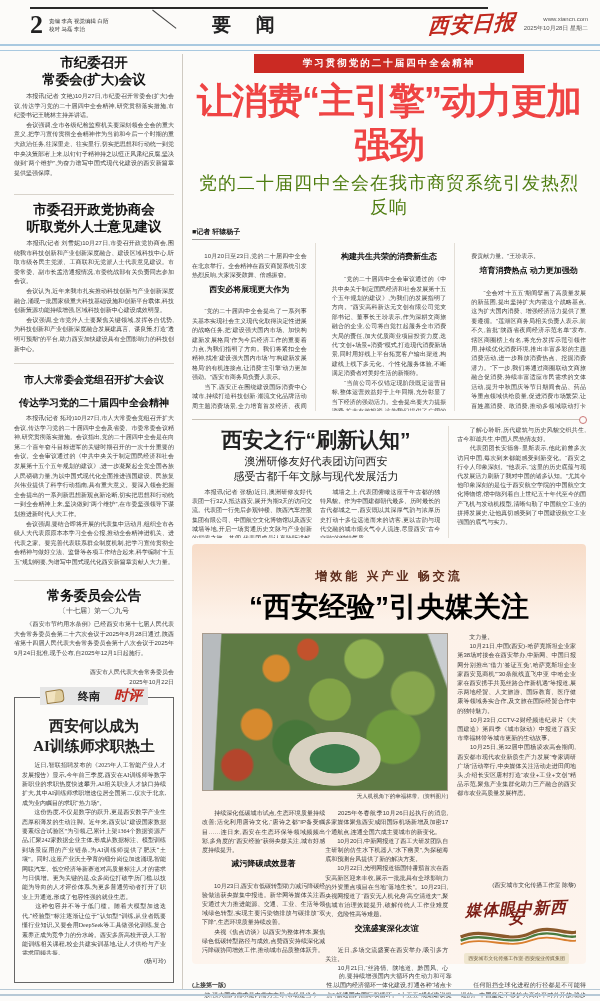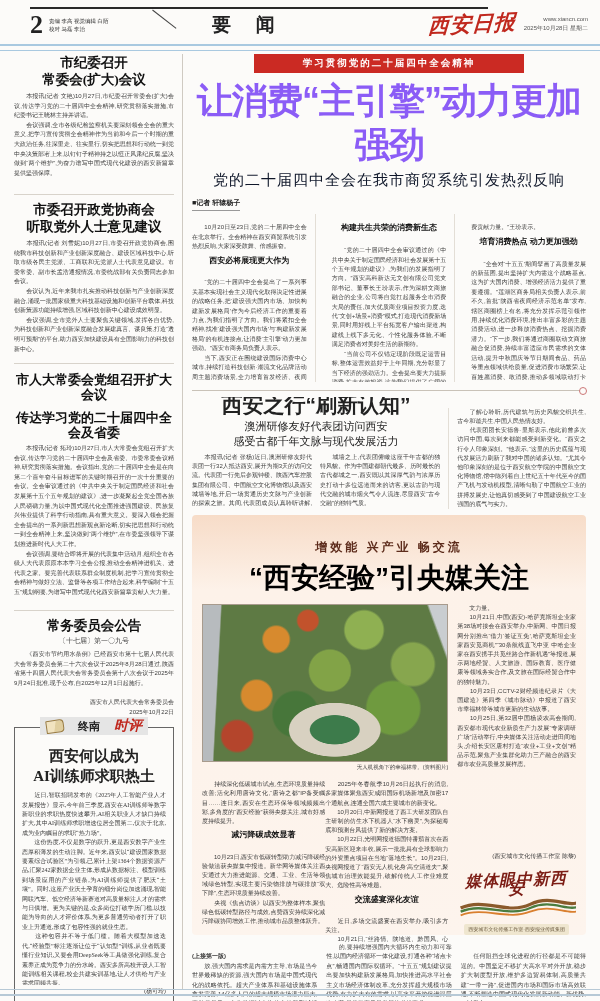--- a/index.html
+++ b/index.html
@@ -20,56 +20,56 @@
   .bluebar{position:absolute;left:0;top:44px;width:600px;height:4px;
            border-top:2px solid #a9c9e0;border-bottom:1px solid #a9c9e0;}
   
   .cols{position:absolute;left:14px;top:54px;width:572px;height:936px;display:flex;gap:9px;}
   .sidebar{width:160px;flex:none;border-right:1px solid #cfcac2;padding-right:8px;}
   .content{flex:1;min-width:0;}
   
   .s-art{margin-bottom:6px;}
   .s-title{font-family:"Liberation Serif",serif;font-weight:bold;text-align:center;
            font-size:13.5px;line-height:17px;color:#111;}
-  .s-title.small{font-size:13px;line-height:15px;margin-top:8px;}
+  .s-title.small{font-size:10px;line-height:15px;margin-top:8px;}
   .s-body{font-size:6px;line-height:9.6px;text-align:justify;color:#3c3c3c;white-space:pre-line;
           margin-top:4px;overflow:hidden;}
   .s-sep{border:none;border-top:1px solid #d8d3cb;margin:6px 0;}
   .doc-num{text-align:center;font-size:7px;color:#444;margin-top:2px;}
   .signoff{font-size:6px;color:#3c3c3c;text-align:right;line-height:9.6px;}
   .commentary{border:1px solid #666;padding:6px 7px;position:relative;margin-top:10px;height:286px;box-sizing:border-box;}
   .c-logo{position:absolute;left:0;right:0;top:-11px;display:flex;justify-content:center;align-items:center;gap:3px;}
   .c-logo-inner{background:#e5e5e5;padding:0 6px;display:flex;align-items:center;gap:14px;}
   .book{width:16px;height:11px;background:linear-gradient(105deg,#f1e3c0 48%,#e0ce9f 52%);
         border:1px solid #9a7b3f;border-radius:1px 4px 4px 1px;transform:rotate(-8deg);}
   .c-logo-t1{font-weight:bold;font-size:11px;color:#222;font-family:"Liberation Serif",serif;}
   .c-logo-t2{font-weight:bold;font-size:14px;color:#c0281e;font-style:italic;font-family:"DejaVu Serif",serif;}
   .c-title{font-family:"Liberation Serif",serif;font-weight:bold;font-size:15px;line-height:20px;
            text-align:center;margin-top:12px;}
   .c-body{font-family:"Liberation Serif",serif;font-size:6px;line-height:9.4px;color:#3a3a3a;
           text-align:justify;white-space:pre-line;margin-top:5px;height:194px;overflow:hidden;}
   .c-author{font-size:6px;text-align:right;color:#3a3a3a;margin-top:2px;}
   
   .tag{width:256px;margin:0 auto;background:#cb2a23;color:#fff;font-weight:bold;font-size:9.5px;
        text-align:center;padding:3px 7px;letter-spacing:2px;}
-  .big-title{font-size:36px;font-weight:900;text-align:center;letter-spacing:-1px;color:#8b5cf6;
+  .big-title{font-size:36px;font-weight:900;text-align:center;letter-spacing:-1px;color:#ef4444;
              line-height:44px;margin-top:6px;font-family:"Liberation Sans",sans-serif;}
-  .sub-title{font-size:15px;text-align:center;color:#0f172a;margin-top:4px;letter-spacing:1px;}
+  .sub-title{font-size:18px;text-align:center;color:#4d7c0f;margin-top:4px;letter-spacing:1px;}
   .byline{font-size:7px;font-weight:bold;border-bottom:1px solid #999;display:inline-block;
           padding-bottom:2px;margin:8px 0 3px 0;}
   .m-cols{display:flex;gap:8px;height:168px;overflow:hidden;}
   .m-col{flex:1;min-width:0;font-size:6px;line-height:9.4px;text-align:justify;color:#3c3c3c;
          white-space:pre-line;overflow:hidden;}
   .m-col + .m-col{border-left:1px solid #e3ded6;padding-left:16px;}
   .subhead{font-weight:bold;font-size:8px;text-align:center;color:#111;margin:4px 0;white-space:normal;}
   .divider{position:relative;height:1px;background:#c9c2b8;margin:8px 0 6px 0;}
   .divider .ring{position:absolute;right:-1px;top:-3px;width:6px;height:6px;border:1px solid #c77;
                  border-radius:50%;background:#fcfbf9;}
   
-  .visit{display:flex;gap:8px;height:112px;overflow:hidden;align-items:flex-end;}
+  .visit{display:flex;gap:8px;height:112px;overflow:hidden;}
   .visit-left{width:63%;flex:none;}
   .v-title{font-size:21px;font-weight:900;text-align:center;letter-spacing:0;}
   .v-sub{font-size:11px;text-align:center;color:#222;line-height:15px;}
   .v-cols{display:flex;gap:8px;margin-top:4px;height:56px;overflow:hidden;}
   .v-col{flex:1;min-width:0;font-size:6px;line-height:9.2px;text-align:justify;color:#3c3c3c;
          white-space:pre-line;overflow:hidden;}
   .visit-right{flex:1;min-width:0;font-size:6px;line-height:9.2px;text-align:justify;color:#3c3c3c;
          white-space:pre-line;overflow:hidden;border-left:1px solid #e3ded6;padding-left:8px;}
   
   .feature{background:linear-gradient(#f7dcc8,#fdf2e9 18%,#fdf4ed);border-radius:4px;
@@ -156,21 +156,21 @@
         <div class="s-title">市委召开政党协商会</div>
         <div class="s-title">听取党外人士意见建议</div>
         <div class="s-body" style="height:118px">　　本报讯(记者 刘雪妮)10月27日,市委召开政党协商会,围绕我市科技创新和产业创新深度融合、建设区域科技中心,听取市级各民主党派、工商联和无党派人士代表意见建议。市委常委、副市长孟浩通报情况,市委统战部有关负责同志参加会议。
 　　会议认为,近年来我市扎实推动科技创新与产业创新深度融合,涌现一批国家级重大科技基础设施和创新平台载体,科技创新策源功能持续增强,区域科技创新中心建设成效明显。
 　　会议强调,全市党外人士要聚焦关键领域,发挥各自优势,为科技创新和产业创新深度融合发展建真言、谋良策,打造“透明可预期”的平台,助力西安加快建设具有全国影响力的科技创新中心。</div>
       </div>
       <hr class="s-sep">
 
       <div class="s-art">
         <div class="s-title small">市人大常委会党组召开扩大会议</div>
-        <div class="s-title small">传达学习党的二十届四中全会及省委</div>
+        <div class="s-title small">传达学习党的二十届四中全会精神</div>
         <div class="s-body" style="height:160px">　　本报讯(记者 拓玲)10月27日,市人大常委会党组召开扩大会议,传达学习党的二十届四中全会及省委、市委常委会议精神,研究贯彻落实措施。会议指出,党的二十届四中全会是在向第二个百年奋斗目标进军的关键时期召开的一次十分重要的会议。全会审议通过的《中共中央关于制定国民经济和社会发展第十五个五年规划的建议》,进一步凝聚起全党全国各族人民磅礴力量,为以中国式现代化全面推进强国建设、民族复兴伟业提供了科学行动指南,具有重大意义。要深入领会把握全会提出的一系列新思想新观点新论断,切实把思想和行动统一到全会精神上来,坚决做到“两个维护”,在市委坚强领导下谋划推进新时代人大工作。
 　　会议强调,要结合即将开展的代表集中活动月,组织全市各级人大代表原原本本学习全会公报,推动全会精神进机关、进代表之家。要完善代表联系群众制度机制,把学习宣传贯彻全会精神与做好立法、监督等各项工作结合起来,科学编制“十五五”规划纲要,为谱写中国式现代化西安新篇章贡献人大力量。</div>
       </div>
       <hr class="s-sep">
 
       <div class="s-art">
         <div class="s-title">常务委员会公告</div>
         <div class="doc-num">〔十七届〕第一〇九号</div>
         <div class="s-body" style="height:48px">　　《西安市节约用水条例》已经西安市第十七届人民代表大会常务委员会第二十六次会议于2025年8月28日通过,陕西省第十四届人民代表大会常务委员会第十八次会议于2025年9月24日批准,现予公布,自2025年12月1日起施行。</div>
         <div class="signoff">西安市人民代表大会常务委员会</div>

